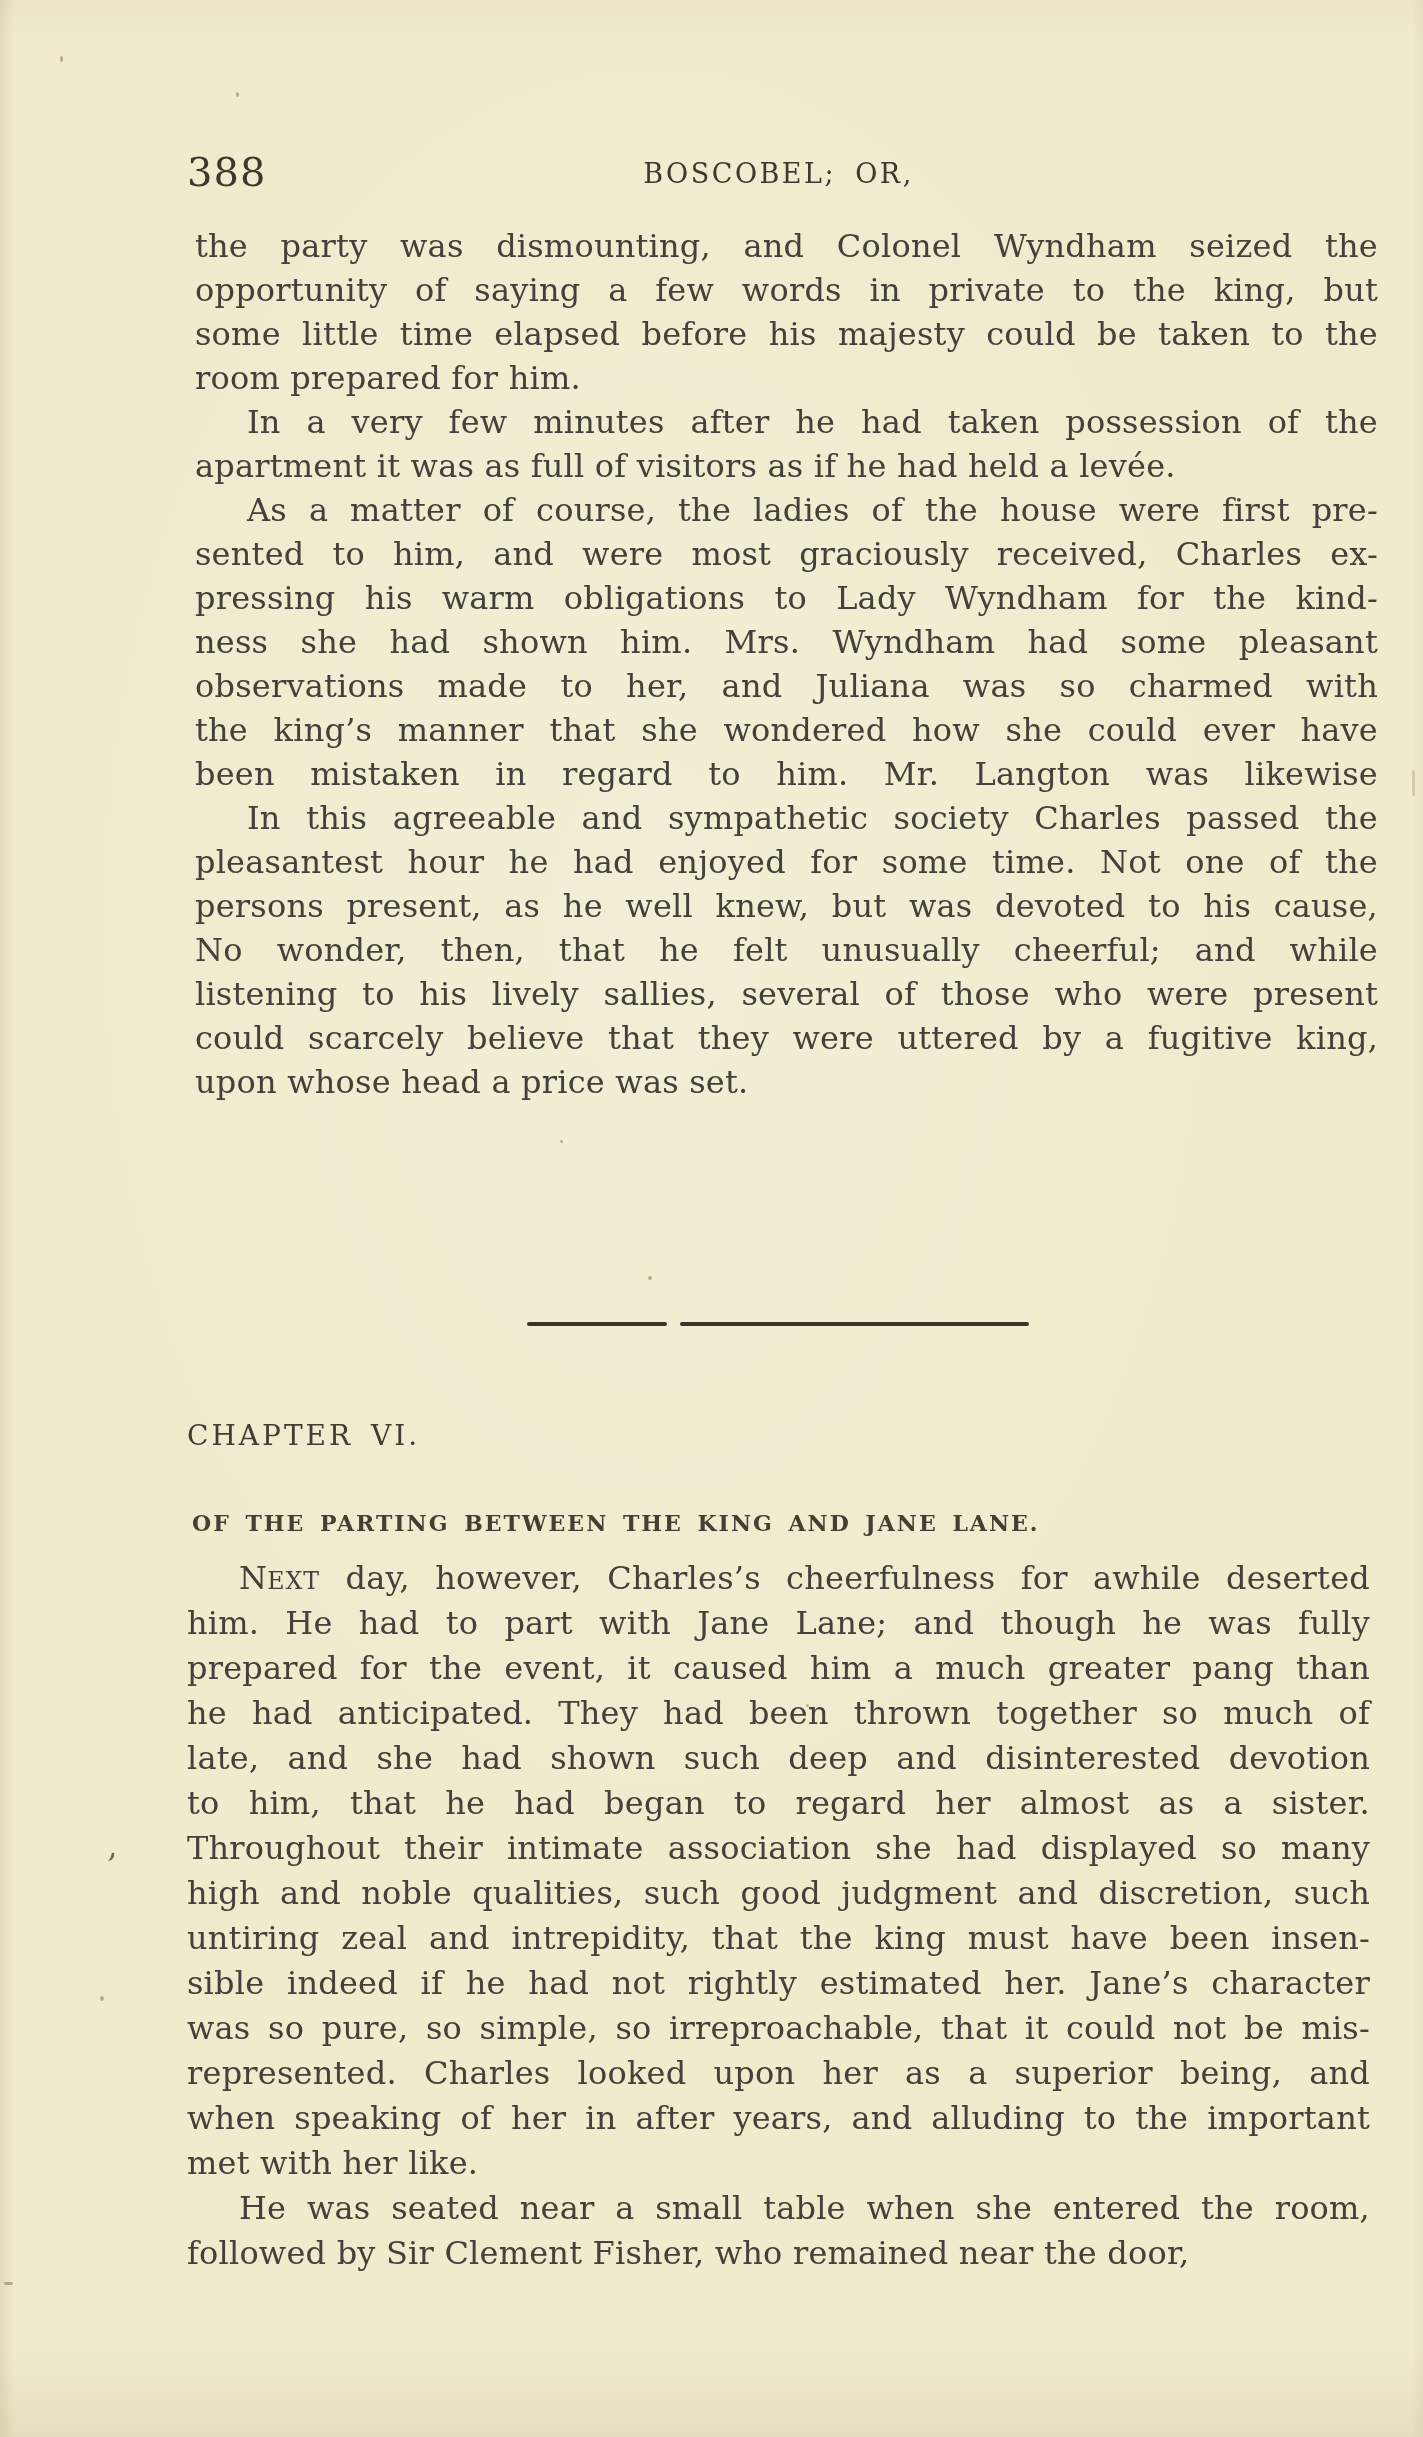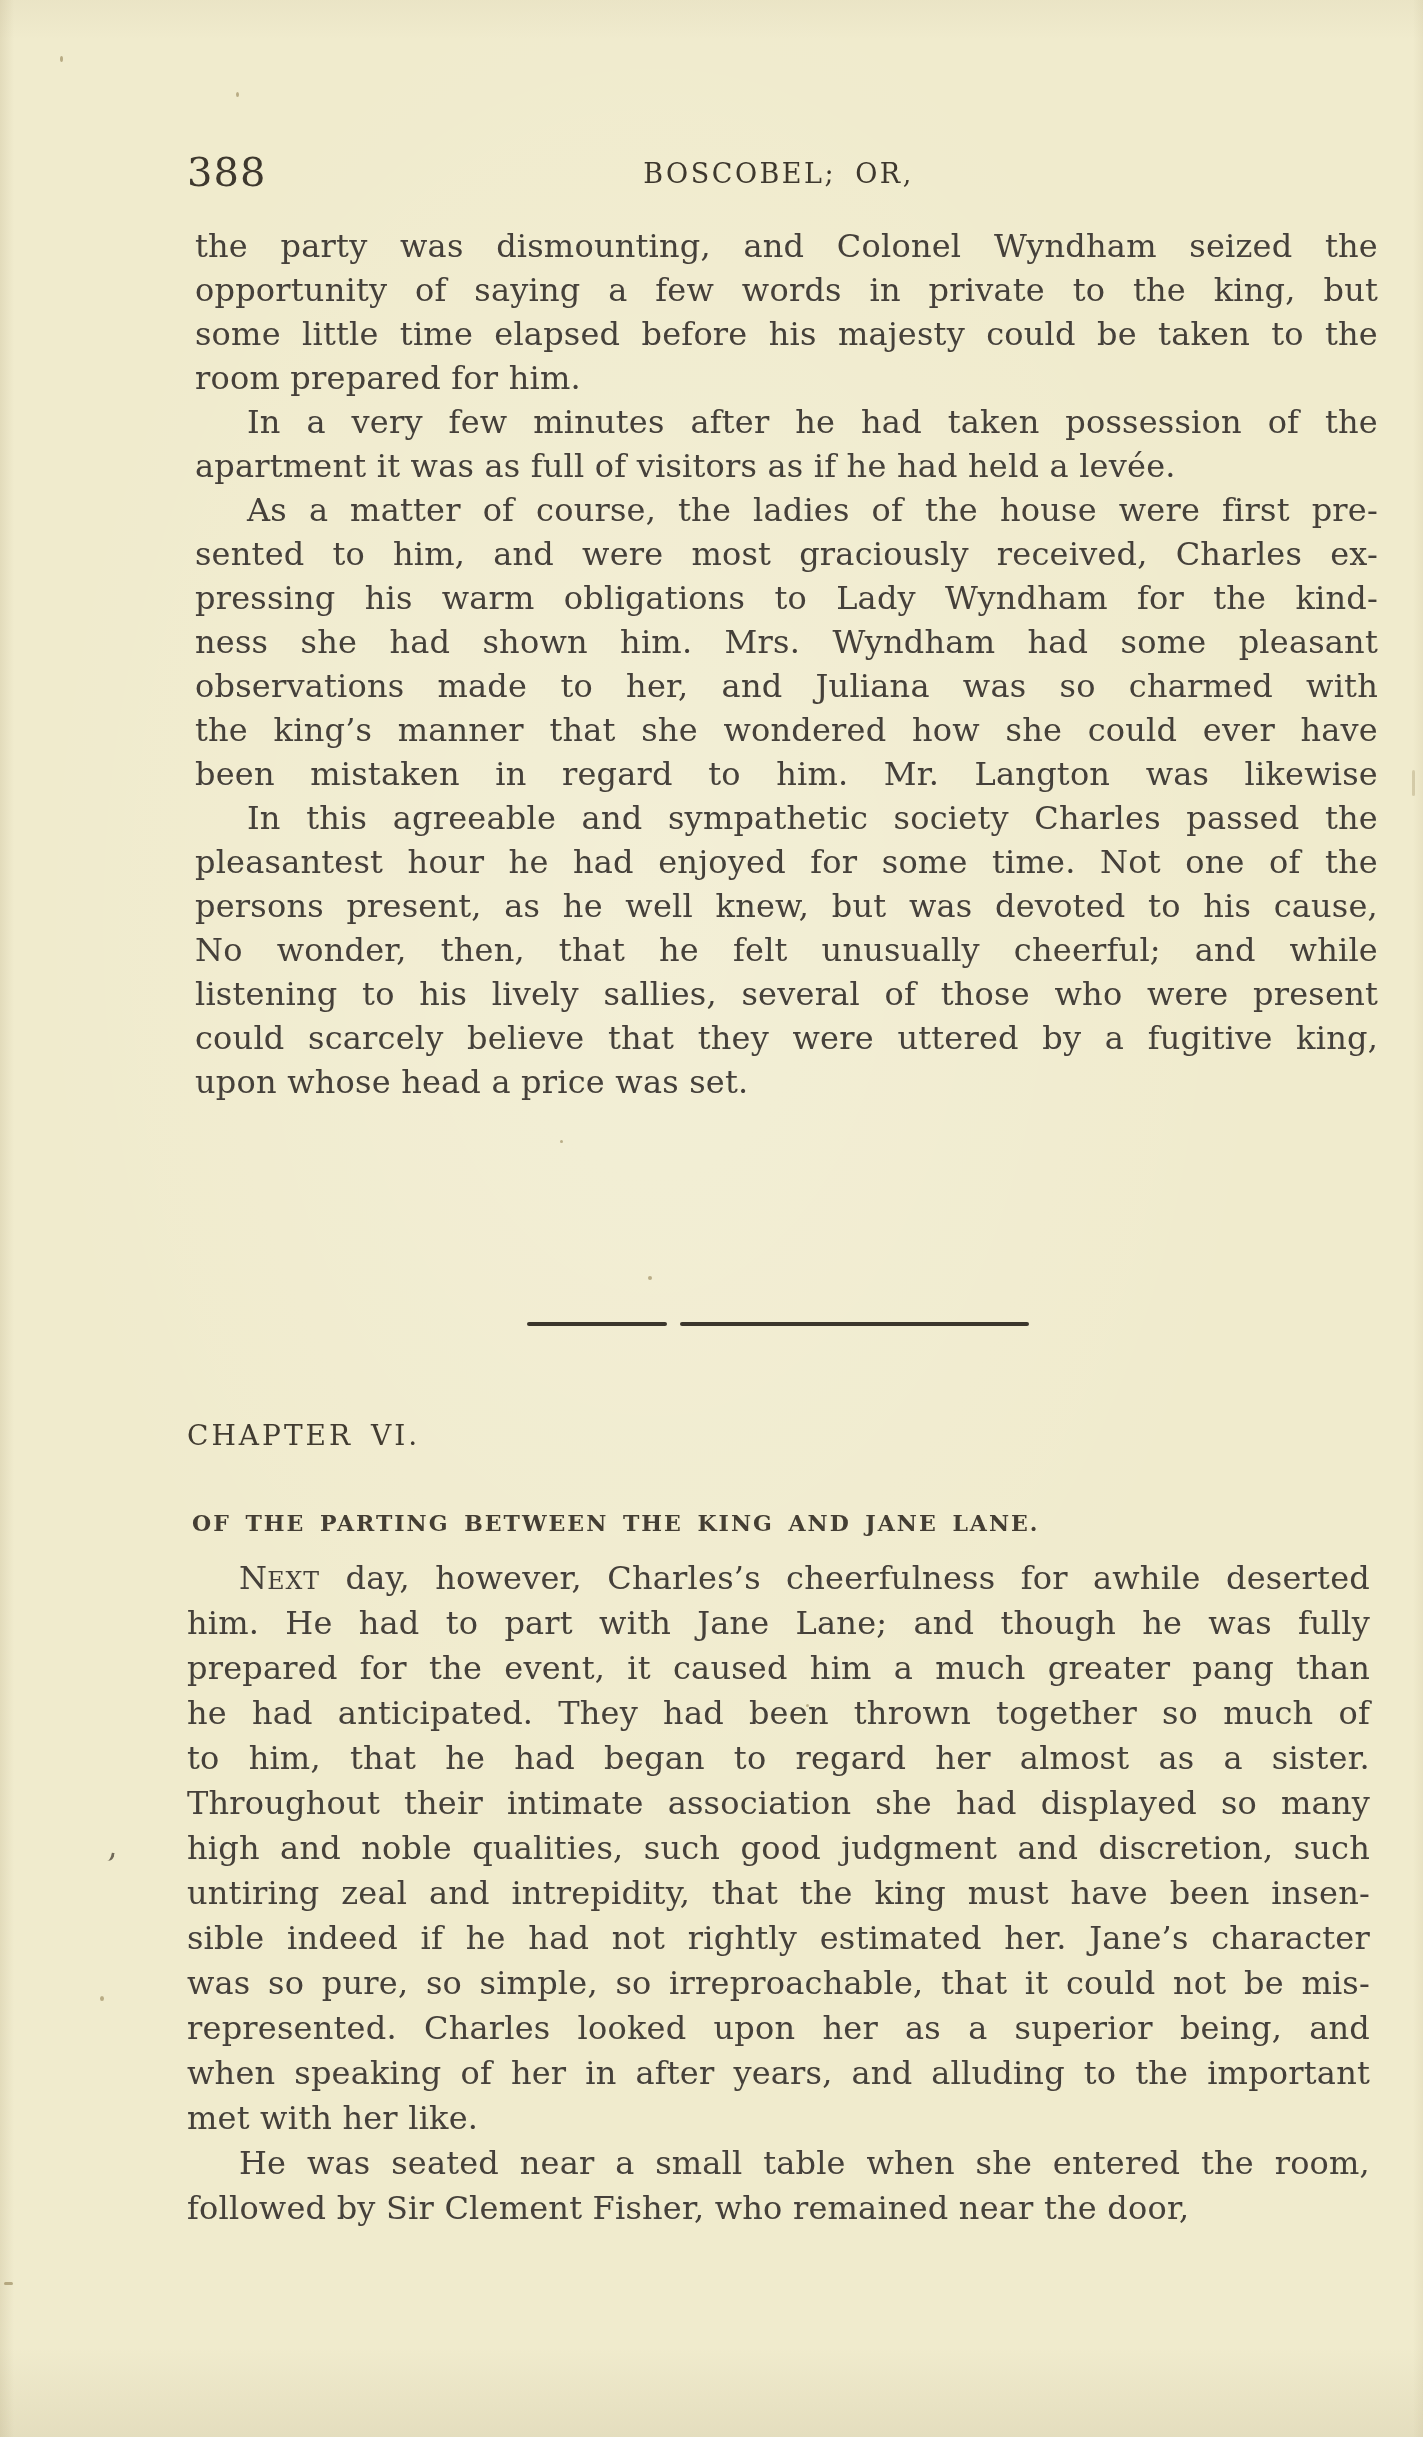--- a/index.html
+++ b/index.html
@@ -138,20 +138,21 @@
 
   <h2 class="chapter-heading">CHAPTER VI.</h2>
 
   <h3 class="chapter-subtitle">OF THE PARTING BETWEEN THE KING AND JANE LANE.</h3>
 
   <section class="text-block block-2">
       <div class="line indent"><span>N</span><span class="lead-small">EXT</span> day, however, Charles’s cheerfulness for awhile deserted</div>
       <div class="line">him. He had to part with Jane Lane; and though he was fully</div>
       <div class="line">prepared for the event, it caused him a much greater pang than</div>
       <div class="line">he had anticipated. They had been thrown together so much of</div>
+      <div class="line">late, and she had shown such deep and disinterested devotion</div>
       <div class="line">to him, that he had began to regard her almost as a sister.</div>
       <div class="line">Throughout their intimate association she had displayed so many</div>
       <div class="line">high and noble qualities, such good judgment and discretion, such</div>
       <div class="line">untiring zeal and intrepidity, that the king must have been insen-</div>
       <div class="line">sible indeed if he had not rightly estimated her. Jane’s character</div>
       <div class="line">was so pure, so simple, so irreproachable, that it could not be mis-</div>
       <div class="line">represented. Charles looked upon her as a superior being, and</div>
       <div class="line">when speaking of her in after years, and alluding to the important</div>
       <div class="line par-end">met with her like.</div>
       <div class="line indent">He was seated near a small table when she entered the room,</div>

